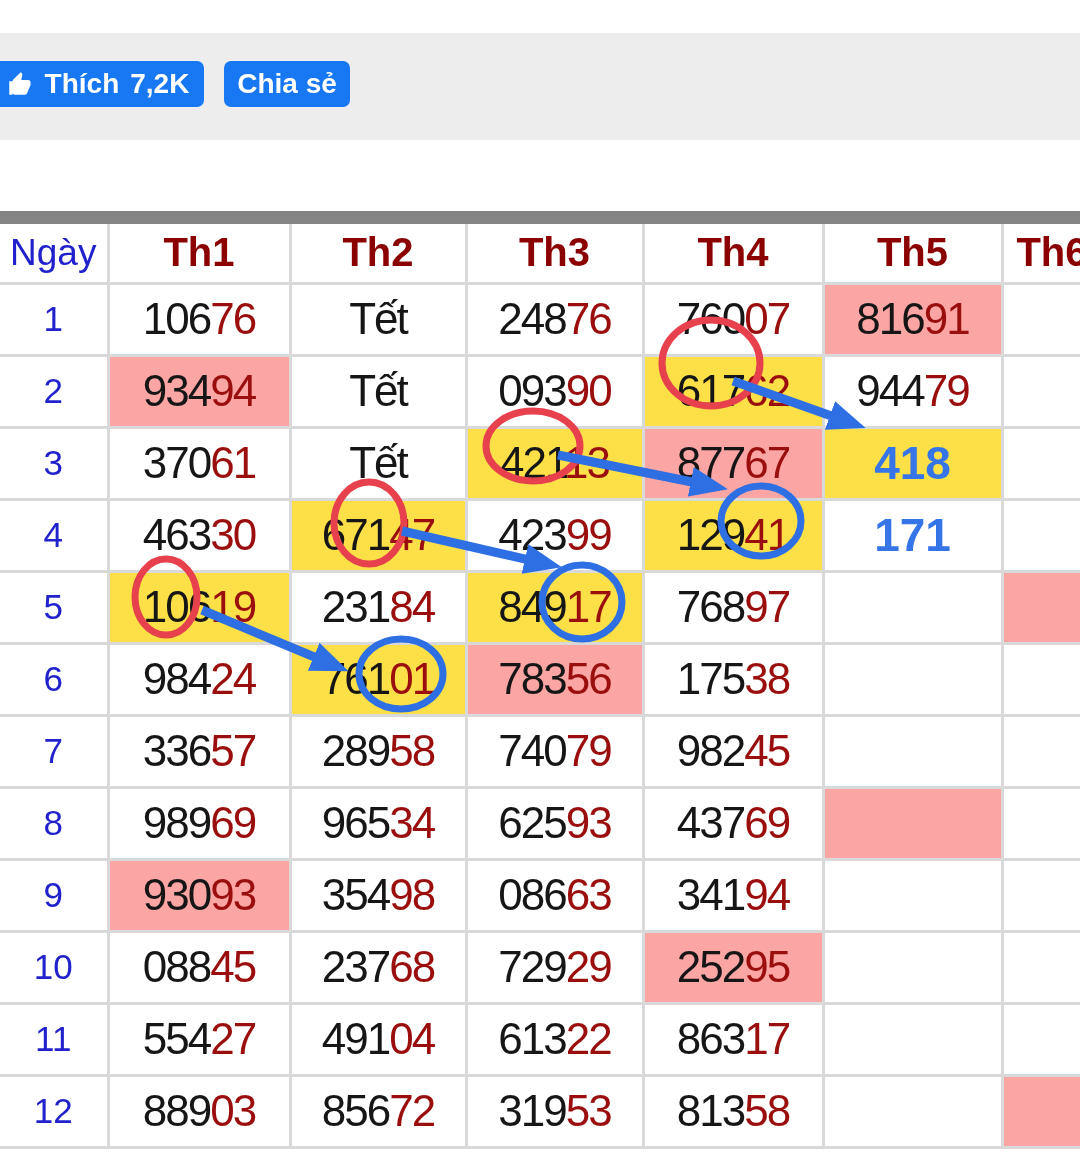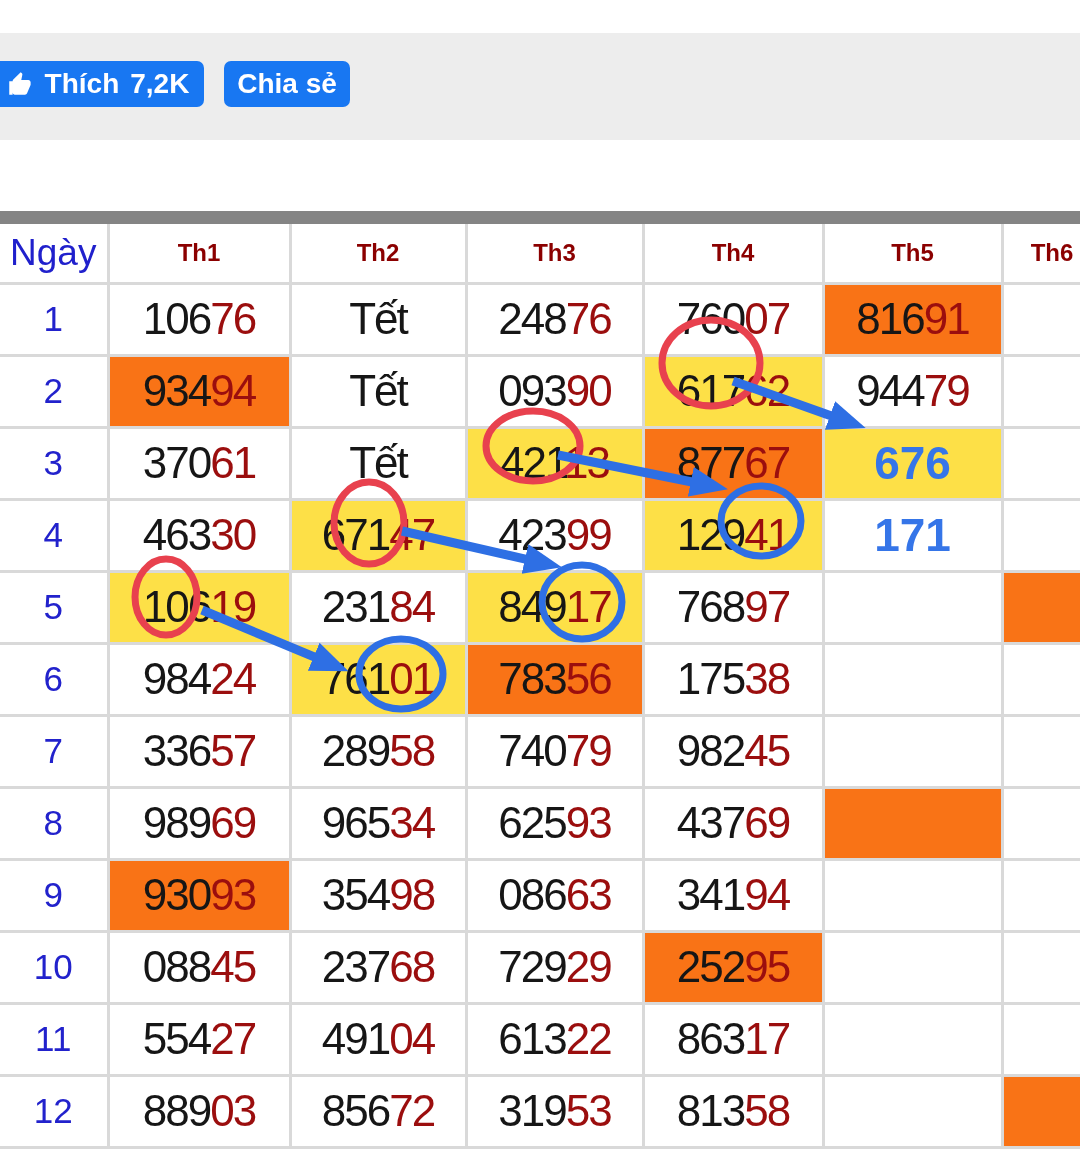--- a/index.html
+++ b/index.html
@@ -21,27 +21,27 @@
   .table-topbar { width:1080px; height:13px; background:#848484; }
 
   table { border-collapse:collapse; table-layout:fixed; width:1102px; }
   col.c-day { width:108px; } col.c-m1 { width:182px; } col.c-m2 { width:176px; }
   col.c-m3 { width:177px; } col.c-m4 { width:180px; } col.c-m5 { width:179px; }
   col.c-m6 { width:100px; }
   th,td { border:3px solid #d9d9d9; text-align:center; vertical-align:middle;
     background:#ffffff; overflow:hidden; white-space:nowrap; }
   tr > *:first-child { border-left:none; }
   thead th { border-top:none; }
-  th { height:59px; font-size:24px; font-weight:bold; color:#8b0000; }
+  th { height:59px; font-size:40px; font-weight:bold; color:#8b0000; }
   th.day-h { color:#2020cc; font-weight:400; font-size:37px; }
   td { height:72px; font-size:44px; letter-spacing:-2px; color:#161616; }
   td.day { color:#2222cc; font-size:35px; letter-spacing:0; }
   td .tail { color:#9b0e0e; }
   td.bg-orange { background:#fde047; }
-  td.bg-green  { background:#f97316; }
+  td.bg-green  { background:#fca5a5; }
   td.special { color:#3575e8; font-weight:bold; font-size:46px; letter-spacing:0; }
 
   .overlay { position:absolute; left:0; top:0; width:1080px; height:1155px; pointer-events:none; }
 </style>
 </head>
 <body>
 
 <div class="gray-band"></div>
 
 <div class="buttons">
@@ -98,21 +98,21 @@
           <td class="bg-orange"><span>617</span><span class="tail">62</span></td>
           <td><span>944</span><span class="tail">79</span></td>
           <td></td>
         </tr>
         <tr>
           <td class="day">3</td>
           <td><span>370</span><span class="tail">61</span></td>
           <td>Tết</td>
           <td class="bg-orange"><span>421</span><span class="tail">13</span></td>
           <td class="bg-green"><span>877</span><span class="tail">67</span></td>
-          <td class="bg-orange special">676</td>
+          <td class="bg-orange special">418</td>
           <td></td>
         </tr>
         <tr>
           <td class="day">4</td>
           <td><span>463</span><span class="tail">30</span></td>
           <td class="bg-orange"><span>671</span><span class="tail">47</span></td>
           <td><span>423</span><span class="tail">99</span></td>
           <td class="bg-orange"><span>129</span><span class="tail">41</span></td>
           <td class="special">171</td>
           <td></td>

